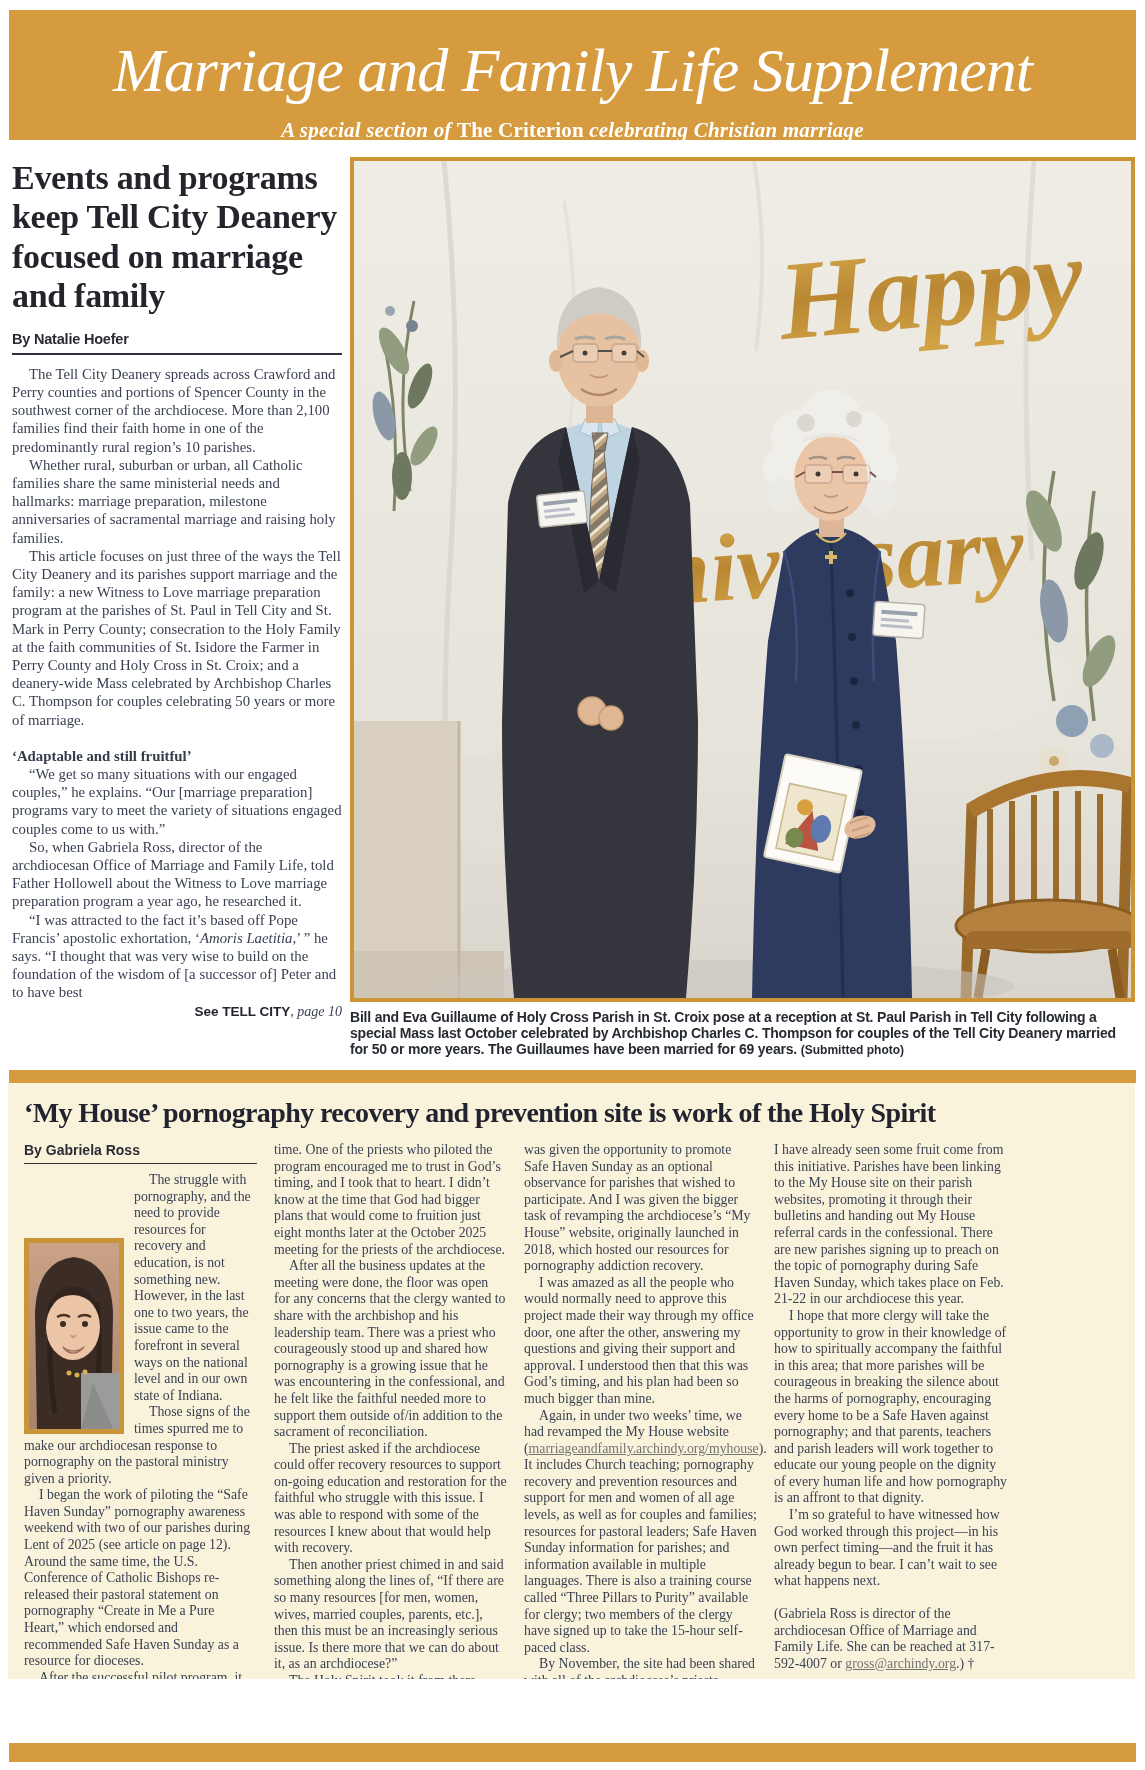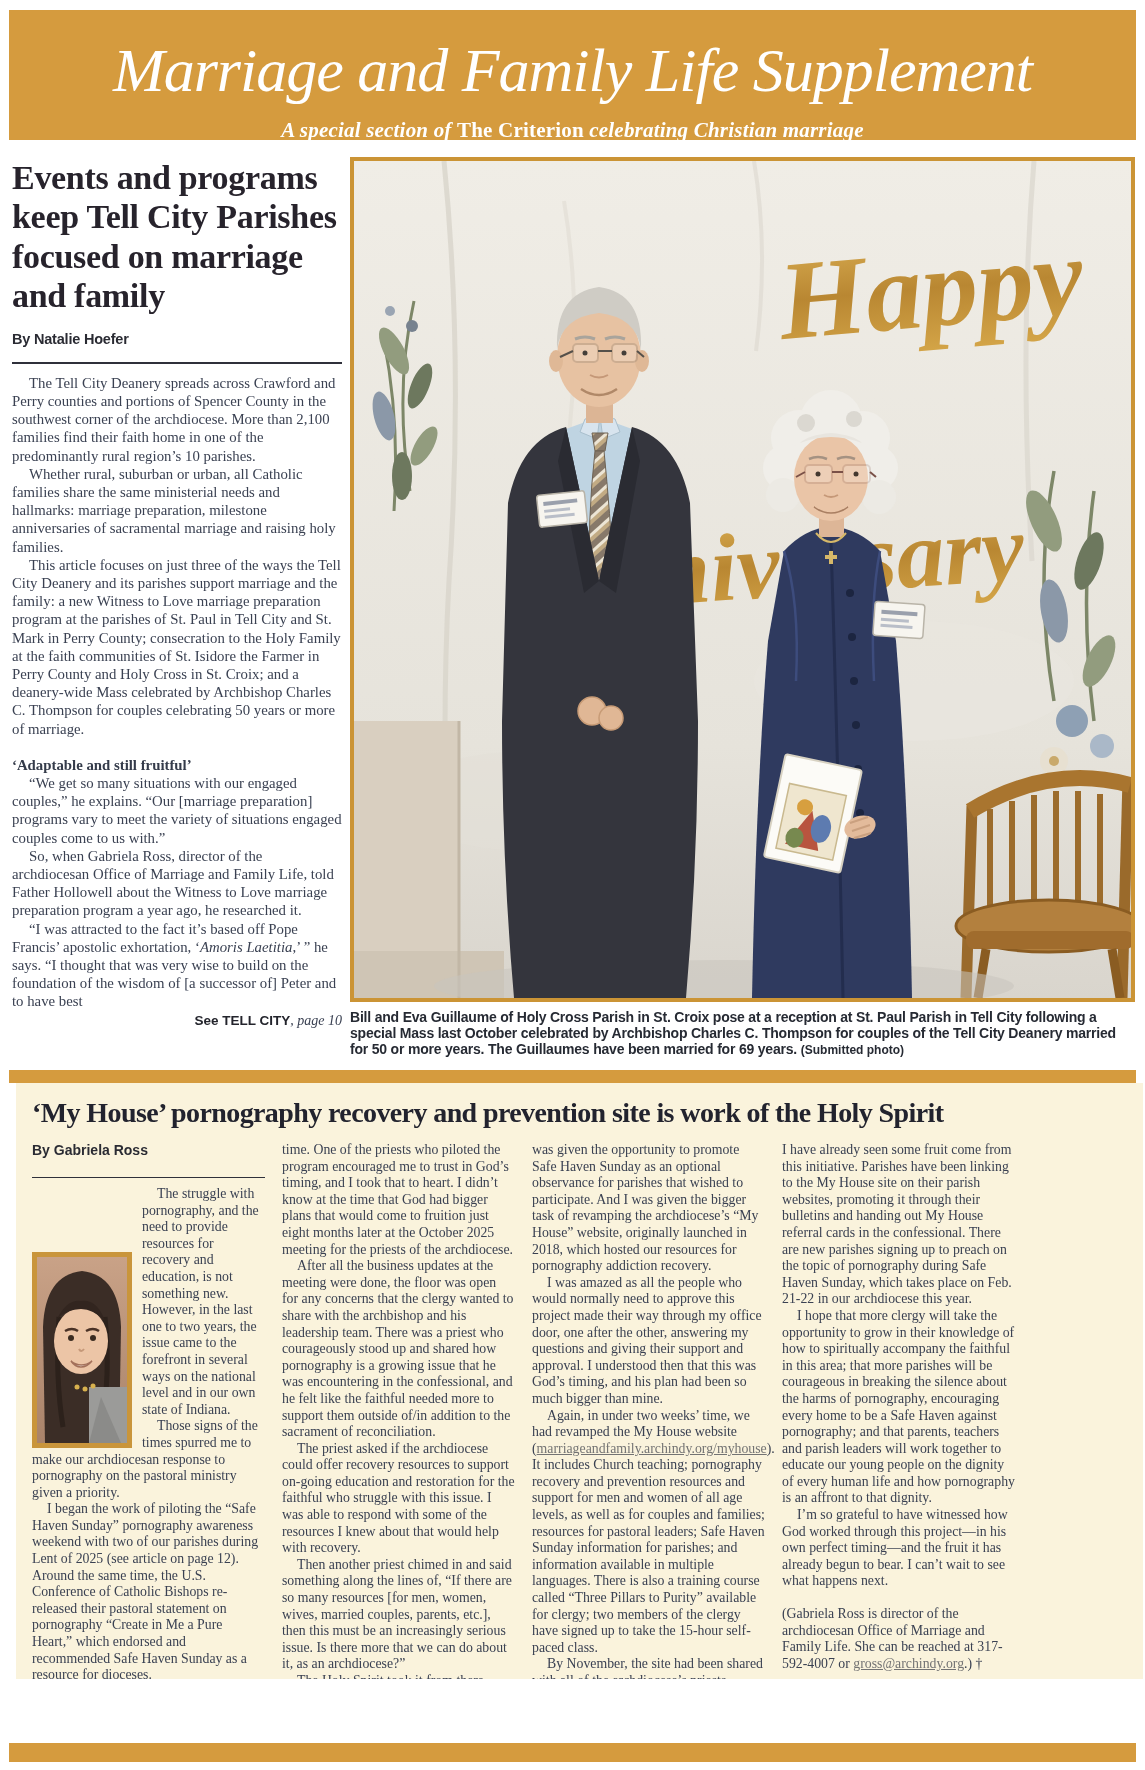--- a/index.html
+++ b/index.html
@@ -12,66 +12,66 @@
     background:#D59B3E; text-align:center; color:#fff; }
   .masthead-title { font-family:"Liberation Serif", serif; font-style:italic; font-weight:normal;
     font-size:62px; line-height:1.05; padding-top:28px; letter-spacing:-1px; }
   .masthead-sub { font-size:21px; font-style:italic; font-weight:bold; margin-top:15px; letter-spacing:.2px; }
   .masthead-sub .brand { font-style:normal; }
 
   
   .a1 { position:absolute; left:12px; top:158px; width:330px; }
   .a1 h1 { font-size:34px; line-height:1.16; font-weight:bold; color:#27232c; letter-spacing:-.3px; margin-bottom:15px; }
   .byline { font-family:"Liberation Sans", sans-serif; font-weight:bold; font-size:14.5px; color:#2a2b33;
-    letter-spacing:-.2px; border-bottom:2px solid #2f303a; padding-bottom:15px; margin-bottom:10px; }
+    letter-spacing:-.2px; border-bottom:2px solid #2f303a; padding-bottom:6px; margin-bottom:10px; }
   .a1 p, .a2col p { font-size:14.8px; line-height:18.2px; text-indent:17px; color:#3a4152; }
   .a1 .subhead { font-weight:bold; text-indent:0; margin-top:18px; color:#343b4a; }
   .see-line { text-align:right; margin-top:0; }
   .see-line .see-bold { font-family:"Liberation Sans", sans-serif; font-weight:bold; font-size:13.5px; color:#23242c; }
   .see-line .see-it { font-style:italic; font-size:14px; }
 
   
   .photo-frame { position:absolute; left:350px; top:157px; width:785px; height:845px;
     border:4px solid #CB9435; background:#e9e6df; }
   .photo-frame svg { display:block; width:777px; height:837px; }
   .caption { position:absolute; left:350px; top:1009px; width:787px;
     font-family:"Liberation Sans", sans-serif; font-weight:bold; font-size:14px; line-height:16px;
     letter-spacing:-.2px; color:#262a33; }
   .caption .credit { font-size:12px; letter-spacing:0; }
 
   
   .gold-bar { position:absolute; left:9px; width:1127px; height:13px; background:#D59B3E; }
   .bar-mid { top:1070px; }
   .bar-bottom { top:1743px; height:19px; }
-  .section2 { position:absolute; left:16px; top:1083px; width:1127px; height:596px; background:#FAF3DC; overflow:hidden; }
+  .section2 { position:absolute; left:8px; top:1083px; width:1127px; height:596px; background:#FAF3DC; overflow:hidden; }
   .section2 h2 { font-size:28px; font-weight:bold; letter-spacing:-.6px; color:#22232e;
     padding:14px 6px 0 16px; white-space:nowrap; }
   .cols { display:flex; gap:17px; padding:13px 128px 0 16px; }
   .a2col { flex:1 1 0; min-width:0; }
   .a2col p { font-size:13.8px; line-height:16.6px; text-indent:15px; }
   .byline2 { font-family:"Liberation Sans", sans-serif; font-weight:bold; font-size:14px; color:#2a2b33;
-    border-bottom:1.5px solid #2f303a; padding-bottom:19px; margin-bottom:8px; }
+    border-bottom:1.5px solid #2f303a; padding-bottom:5px; margin-bottom:8px; }
   .portrait-float { float:left; width:100px; height:196px; margin:66px 10px 3px 0;
     border:5px solid #C9953B; background:#b3916f; }
   .portrait-float svg { display:block; width:90px; height:186px; }
   .bio { margin-top:16px; text-indent:0 !important; }
   .link { text-decoration:underline; color:#737373; cursor:pointer; }
 </style>
 </head>
 <body>
 
 <div class="page">
 
   <header class="masthead">
     <div class="masthead-title">Marriage and Family Life Supplement</div>
     <div class="masthead-sub"><span>A special section of </span><span class="brand">The Criterion</span><span> celebrating Christian marriage</span></div>
   </header>
 
   <section class="a1">
-    <h1>Events and programs keep Tell City Parishes focused on marriage and family</h1>
+    <h1>Events and programs keep Tell City Deanery focused on marriage and family</h1>
     <div class="byline">By Natalie Hoefer</div>
     <p>The Tell City Deanery spreads across Crawford and Perry counties and portions of Spencer County in the southwest corner of the archdiocese. More than 2,100 families find their faith home in one of the predominantly rural region’s 10 parishes.</p>
     <p>Whether rural, suburban or urban, all Catholic families share the same ministerial needs and hallmarks: marriage preparation, milestone anniversaries of sacramental marriage and raising holy families.</p>
     <p>This article focuses on just three of the ways the Tell City Deanery and its parishes support marriage and the family: a new Witness to Love marriage preparation program at the parishes of St. Paul in Tell City and St. Mark in Perry County; consecration to the Holy Family at the faith communities of St. Isidore the Farmer in Perry County and Holy Cross in St. Croix; and a deanery-wide Mass celebrated by Archbishop Charles C. Thompson for couples celebrating 50 years or more of marriage.</p>
     <p class="subhead">‘Adaptable and still fruitful’</p>
     <p>“We get so many situations with our engaged couples,” he explains. “Our [marriage preparation] programs vary to meet the variety of situations engaged couples come to us with.”</p>
     <p>So, when Gabriela Ross, director of the archdiocesan Office of Marriage and Family Life, told Father Hollowell about the Witness to Love marriage preparation program a year ago, he researched it.</p>
     <p><span>“I was attracted to the fact it’s based off Pope Francis’ apostolic exhortation, ‘</span><i>Amoris Laetitia</i><span>,’ ” he says. “I thought that was very wise to build on the foundation of the wisdom of [a successor of] Peter and to have best</span></p>
     <p class="see-line"><span class="see-bold">See TELL CITY</span><span class="see-it">, page 10</span></p>
   </section>

